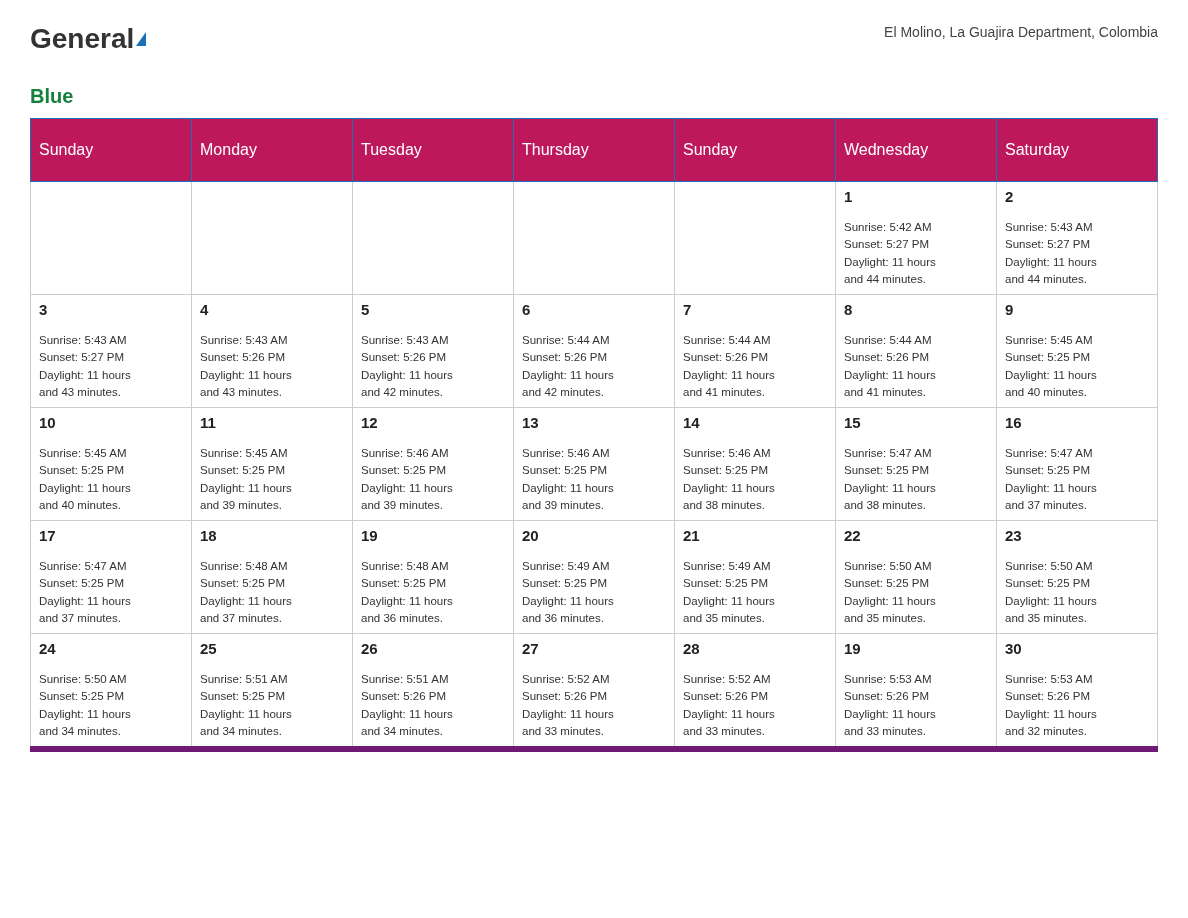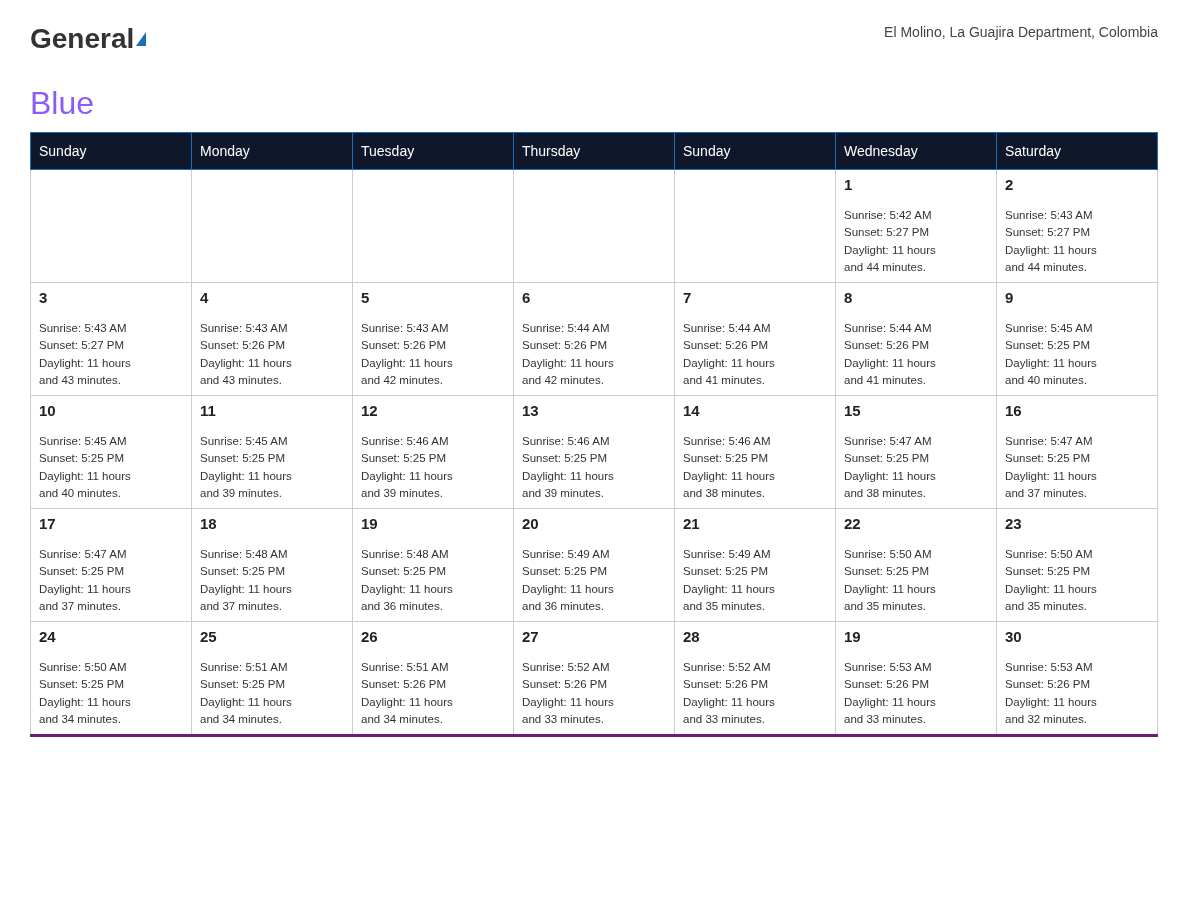--- a/index.html
+++ b/index.html
@@ -32,23 +32,23 @@
     .logo-triangle {
       display: inline-block;
       width: 0;
       height: 0;
       border-left: 10px solid transparent;
       border-bottom: 14px solid #1a6fb5;
       margin-left: 2px;
       vertical-align: middle;
     }
     .logo-blue {
-      color: #8b5cf6;
-      font-size: 32px;
-      font-weight: normal;
+      color: #15803d;
+      font-size: 20px;
+      font-weight: bold;
     }
     .title-area {
       text-align: right;
     }
     .month-title {
       font-size: 52px;
       font-weight: normal;
       color: #222;
       line-height: 1.1;
     }
@@ -56,24 +56,24 @@
       font-size: 14px;
       color: #444;
       margin-top: 4px;
     }
     .calendar {
       width: 100%;
       border-collapse: collapse;
       margin-top: 10px;
     }
     .calendar th {
-      background-color: #0f172a;
+      background-color: #be185d;
       color: #fff;
-      padding: 10px 8px;
-      font-size: 14px;
+      padding: 22px 8px;
+      font-size: 16px;
       font-weight: normal;
       text-align: left;
       border: 1px solid #1a6fb5;
     }
     .calendar td {
       border: 1px solid #ccc;
       padding: 6px 8px;
       vertical-align: top;
       width: calc(100% / 7);
       height: 110px;
@@ -87,21 +87,21 @@
     .day-info {
       font-size: 11.5px;
       color: #333;
       line-height: 1.5;
       margin-top: 14px;
     }
     .empty-cell {
       background: #fff;
     }
     tr:last-child td {
-      border-bottom: 3px solid #701a75;
+      border-bottom: 6px solid #701a75;
     }
   </style>
 </head>
 <body>
 
 <div class="header">
   <div class="logo">
     <div style="display:flex;align-items:center;">
       <span class="logo-text">General</span>
       <span class="logo-triangle"></span>

